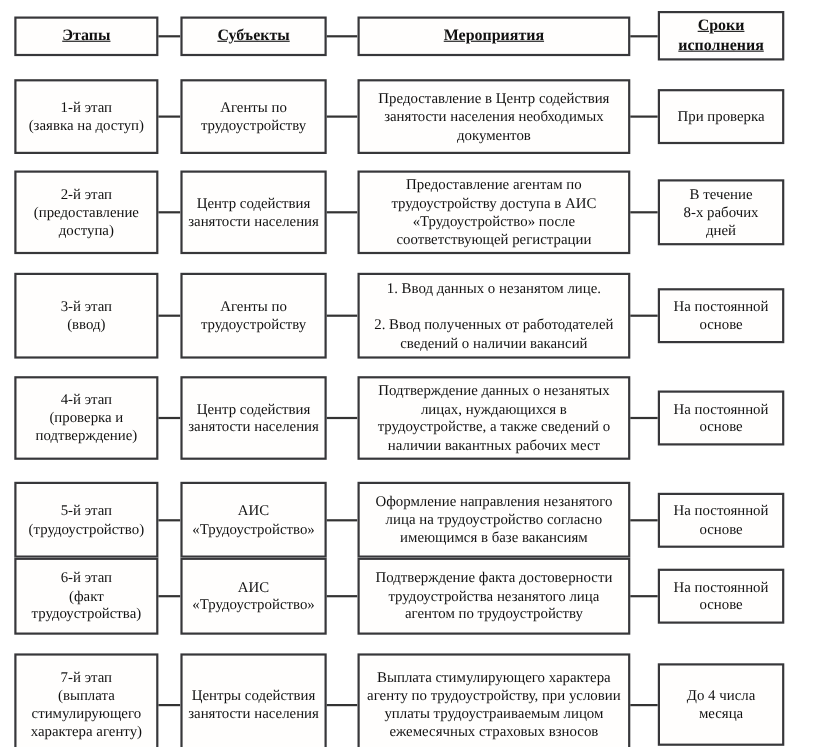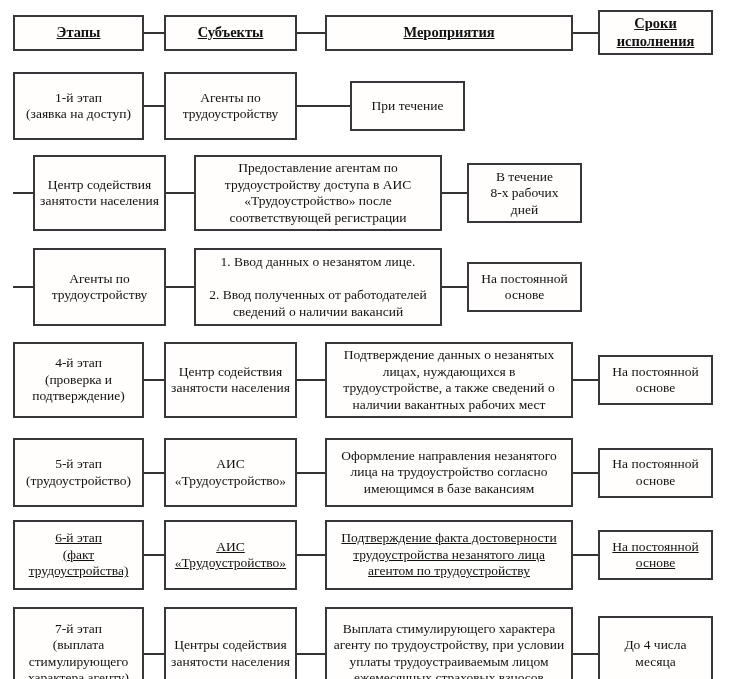--- a/index.html
+++ b/index.html
@@ -33,21 +33,21 @@
   .conn3{width:25px;}
   .header{align-items:center;min-height:42px;text-decoration:underline;}
   .header .box{font-weight:bold;font-size:14.5px;}
   .header .c1,.header .c2,.header .c3{height:36px;align-self:center;min-height:0;}
   .header .c4{min-height:44px;}
   .r1{min-height:68px;margin-top:17px;}
   .r2{min-height:67px;margin-top:15px;}
   .r3{min-height:78px;margin-top:17px;}
   .r4{min-height:70px;margin-top:16px;}
   .r5{min-height:69px;margin-top:20px;}
-  .r6{min-height:70px;margin-top:13px;text-decoration:underline;}
+  .r6{min-height:70px;}
   .r7{min-height:93px;margin-top:17px;}
   .r7 .c4{min-height:75px;}
   .r2 .c4{min-height:60px;}
 </style>
 </head>
 <body>
 
 <div class="diagram">
 
   <div class="row header">
@@ -72,45 +72,57 @@
     <div class="box c1">
         <span>1-й этап
 (заявка на доступ)</span>
       </div>
     <div class="conn conn1"></div>
     <div class="box c2">
         <span>Агенты по
 трудоустройству</span>
       </div>
     <div class="conn conn2"></div>
-    <div class="conn conn3"></div>
-    <div class="box c4">
-        <span>При течение</span>
+    <div class="box c3">
+        <span>Предоставление в Центр содействия занятости населения необходимых документов</span>
+      </div>
+    <div class="conn conn3"></div>
+    <div class="box c4">
+        <span>При проверка</span>
       </div>
   </div>
 
   <div class="row r2">
+    <div class="box c1">
+        <span>2-й этап
+(предоставление
+доступа)</span>
+      </div>
     <div class="conn conn1"></div>
     <div class="box c2">
         <span>Центр содействия
 занятости населения</span>
       </div>
     <div class="conn conn2"></div>
     <div class="box c3">
         <span>Предоставление агентам по трудоустройству доступа в АИС «Трудоустройство» после соответствующей регистрации</span>
       </div>
     <div class="conn conn3"></div>
     <div class="box c4">
         <span>В течение
 8-х рабочих
 дней</span>
       </div>
   </div>
 
   <div class="row r3">
+    <div class="box c1">
+        <span>3-й этап
+(ввод)</span>
+      </div>
     <div class="conn conn1"></div>
     <div class="box c2">
         <span>Агенты по
 трудоустройству</span>
       </div>
     <div class="conn conn2"></div>
     <div class="box c3">
         <span>1. Ввод данных о незанятом лице.
 
 2. Ввод полученных от работодателей сведений о наличии вакансий</span>

